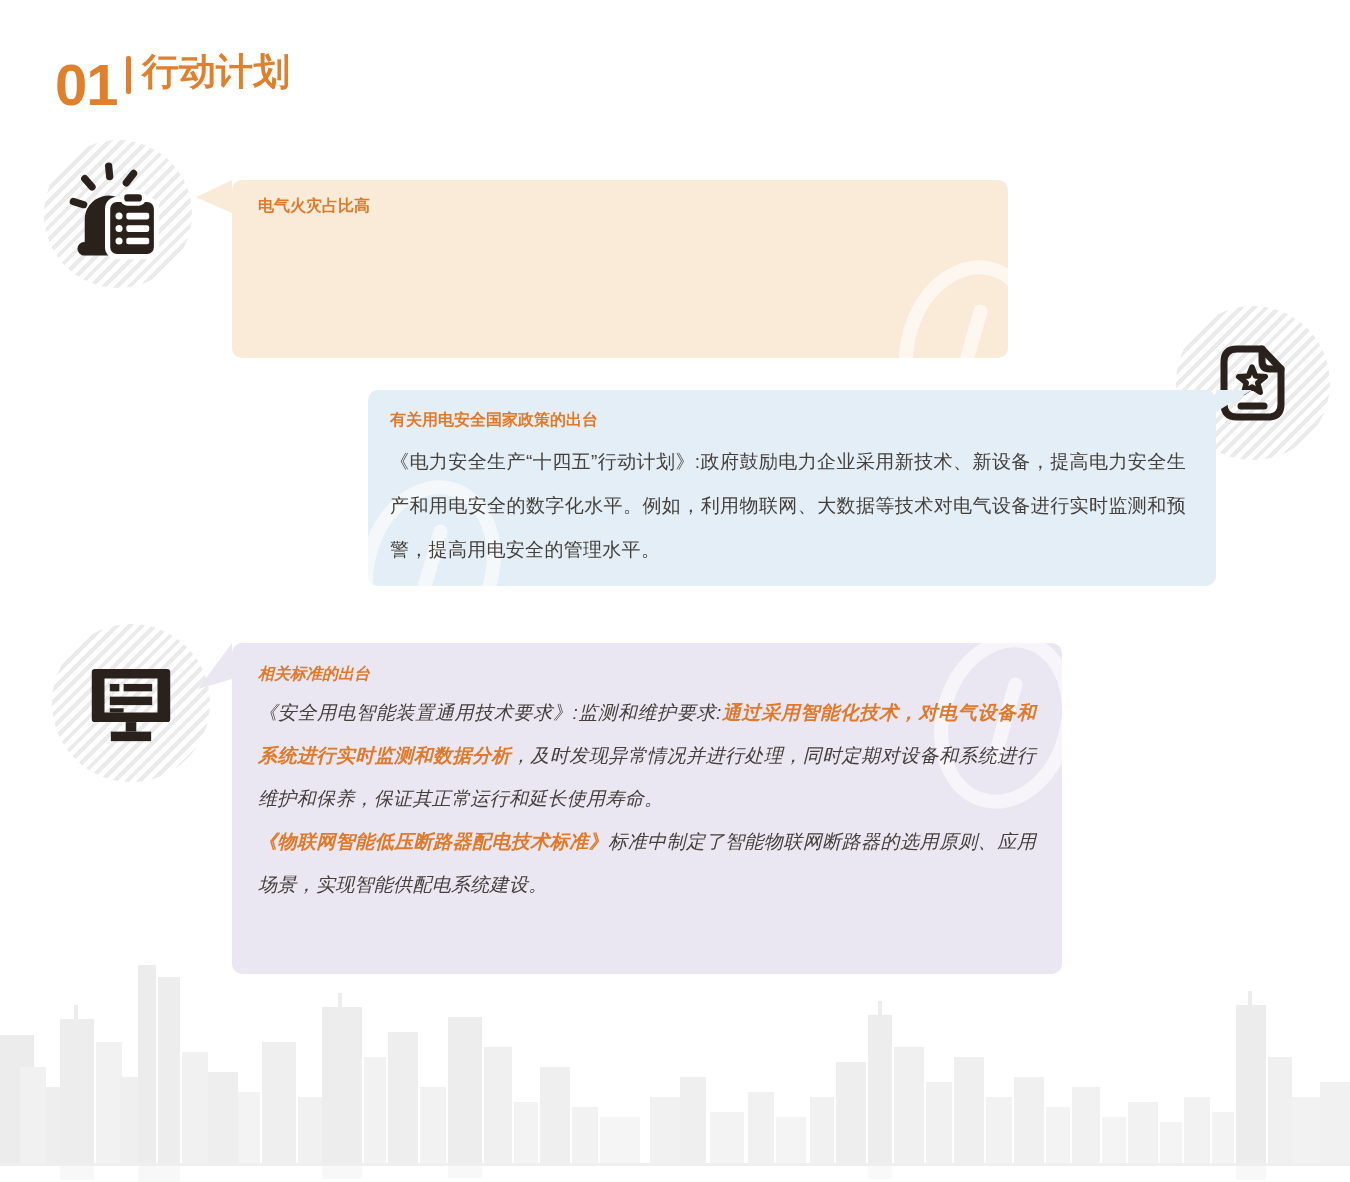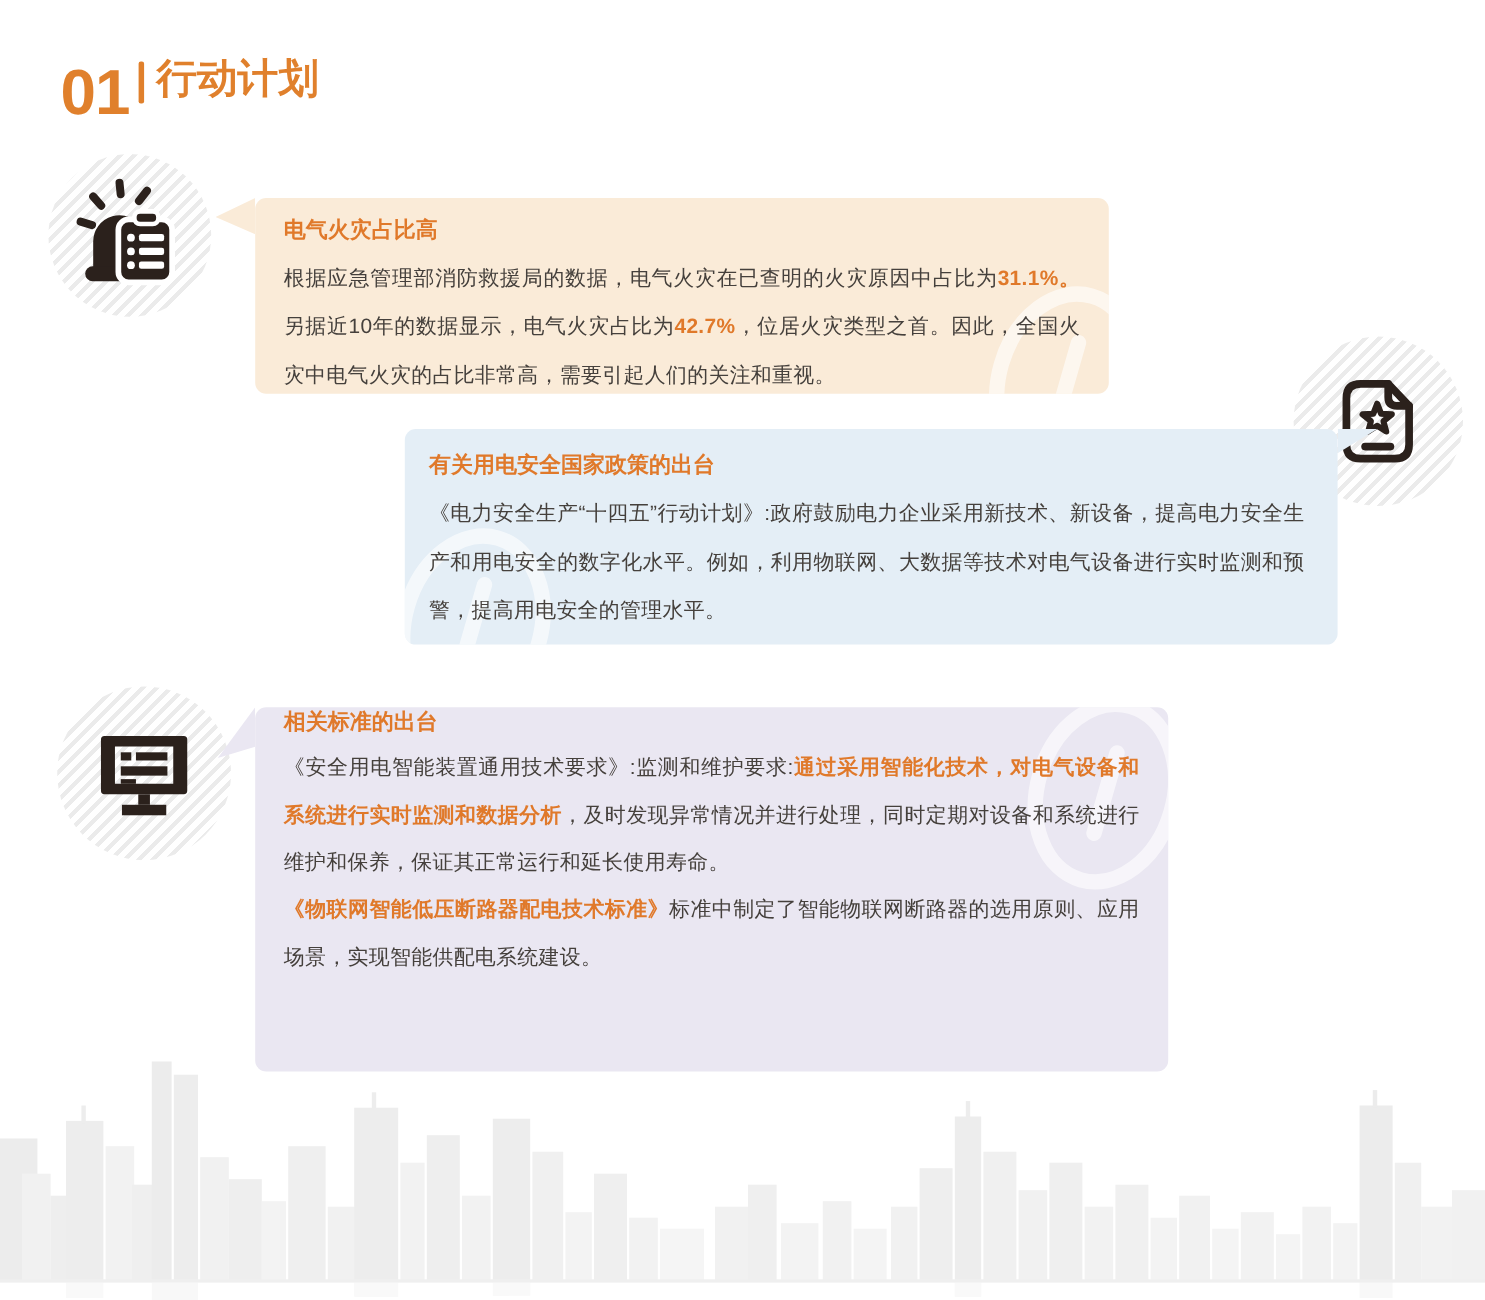--- a/index.html
+++ b/index.html
@@ -34,33 +34,33 @@
   .card2{left:368px;top:390px;width:848px;height:196px;background:#E4EEF6;}
   .card3{left:232px;top:643px;width:830px;height:331px;background:#EAE7F2;}
   .tail{position:absolute;}
   .tail1{left:-36px;top:0px;width:36px;height:33px;background:#FAEBD8;
          clip-path:polygon(0 52%,100% 0,100% 100%);}
   .tail2{right:-36px;top:0px;width:36px;height:22px;background:#E4EEF6;
          clip-path:polygon(0 0,100% 0,0 100%);}
   .tail3{left:-34px;top:0px;width:34px;height:46px;background:#EAE7F2;
          clip-path:polygon(0 100%,100% 0,100% 78%);}
   .card h2{
-    margin:0;font-size:20px;font-weight:800;color:#E0792A;line-height:1.4;
+    margin:0;font-size:16px;font-weight:800;color:#E0792A;line-height:1.4;
     position:relative;z-index:2;
   }
   .card p{
     margin:9px 0 0 0;font-size:19px;color:#45403C;line-height:44px;
     text-align:justify;text-justify:inter-character;letter-spacing:.3px;
     position:relative;z-index:2;
   }
   .card3 p{line-height:43px;margin-top:6px;}
   .card3 p + p{margin-top:0;}
   .pad1{position:absolute;inset:0;padding:15px 26px 0 26px;}
   .pad2{position:absolute;inset:0;padding:19px 30px 0 22px;}
-  .pad3{position:absolute;inset:0;padding:0 26px 0 26px;}
+  .pad3{position:absolute;inset:0;padding:20px 26px 0 26px;font-style:italic;}
   .hl{color:#E0792A;font-weight:700;}
   .wm{position:absolute;z-index:1;}
   
   .skyline{position:absolute;left:0;bottom:0;width:1350px;height:235px;}
 </style>
 </head>
 <body>
 
 <div class="page">
 
@@ -96,21 +96,20 @@
     <div class="clipwrap">
       <svg class="wm" style="left:648px;top:68px;" width="180" height="200" viewBox="0 0 180 200">
         <g transform="rotate(16 90 100)" stroke="#ffffff" stroke-opacity="0.6" fill="none" stroke-linecap="round">
           <ellipse cx="90" cy="100" rx="62" ry="82" stroke-width="14"></ellipse>
           <line x1="90" y1="62" x2="90" y2="138" stroke-width="14"></line>
         </g>
       </svg>
     </div>
     <div class="pad1">
       <h2>电气火灾占比高</h2>
-      <p><span>根据应急管理部消防救援局的数据，电气火灾在已查明的火灾原因中占比为</span><span class="hl">31.1%。</span><span>另据近10年的数据显示，电气火灾占比为</span><span class="hl">42.7%</span><span>，位居火灾类型之首。因此，全国火灾中电气火灾的占比非常高，需要引起人们的关注和重视。</span></p>
     </div>
   </section>
 
   <div class="icircle ic2">
     <svg width="100" height="100" viewBox="0 0 100 100">
       <g stroke="#2B211C" fill="none" stroke-linejoin="round" stroke-linecap="round">
         <path d="M59,16 H34 q-13,0 -13,13 v42 q0,13 13,13 h31 q13,0 13,-13 V36 L59,16 Z" stroke-width="7"></path>
         <path d="M59,16 v12 q0,8 8,8 h11" stroke-width="7"></path>
         <path d="M49,34 L52.5,43.1 62.3,43.7 54.7,49.9 57.2,59.3 49,54 40.8,59.3 43.3,49.9 35.7,43.7 45.5,43.1 Z" stroke-width="5.5"></path>
         <line x1="38" y1="73" x2="61" y2="73" stroke-width="7"></line>

